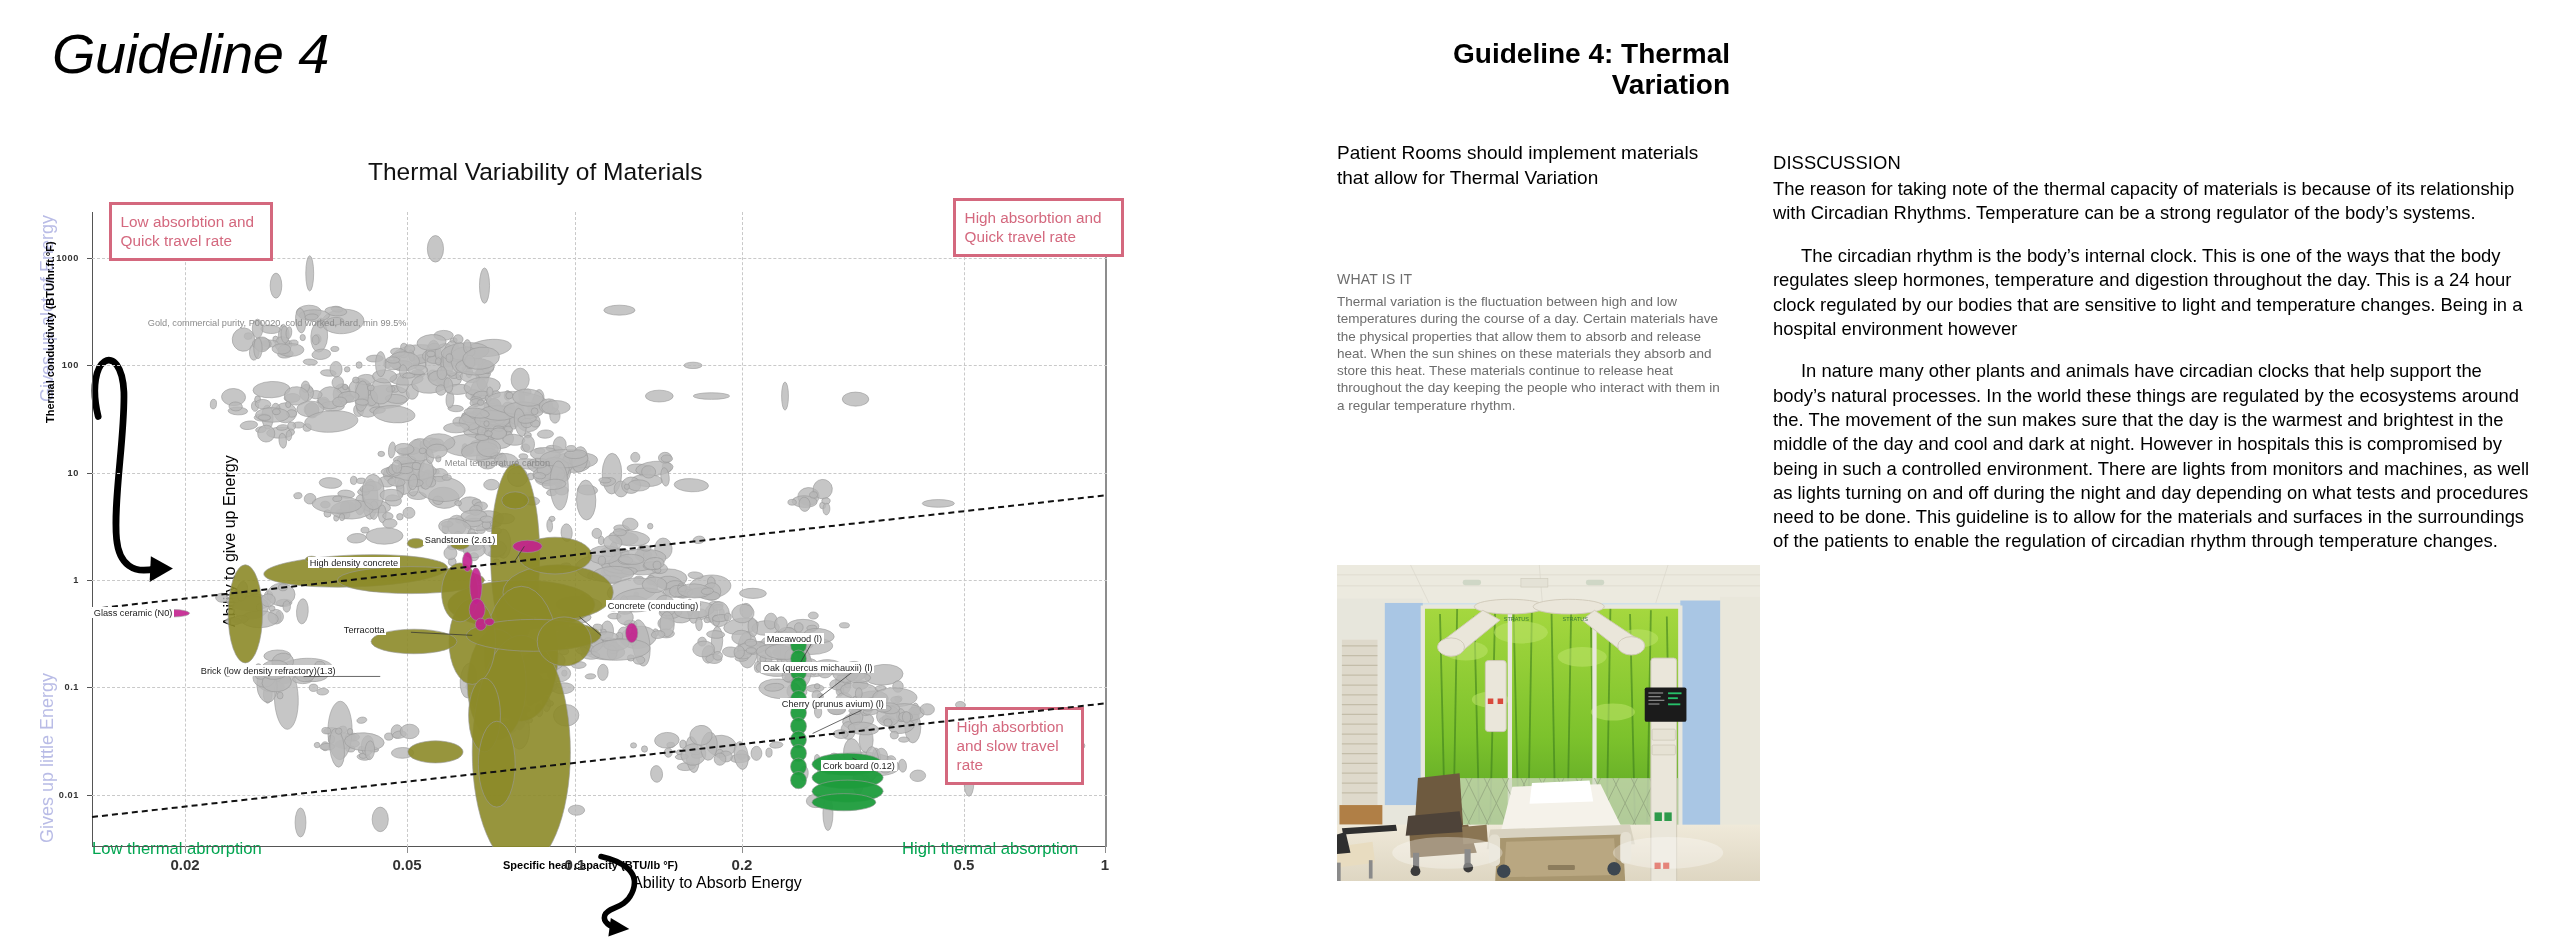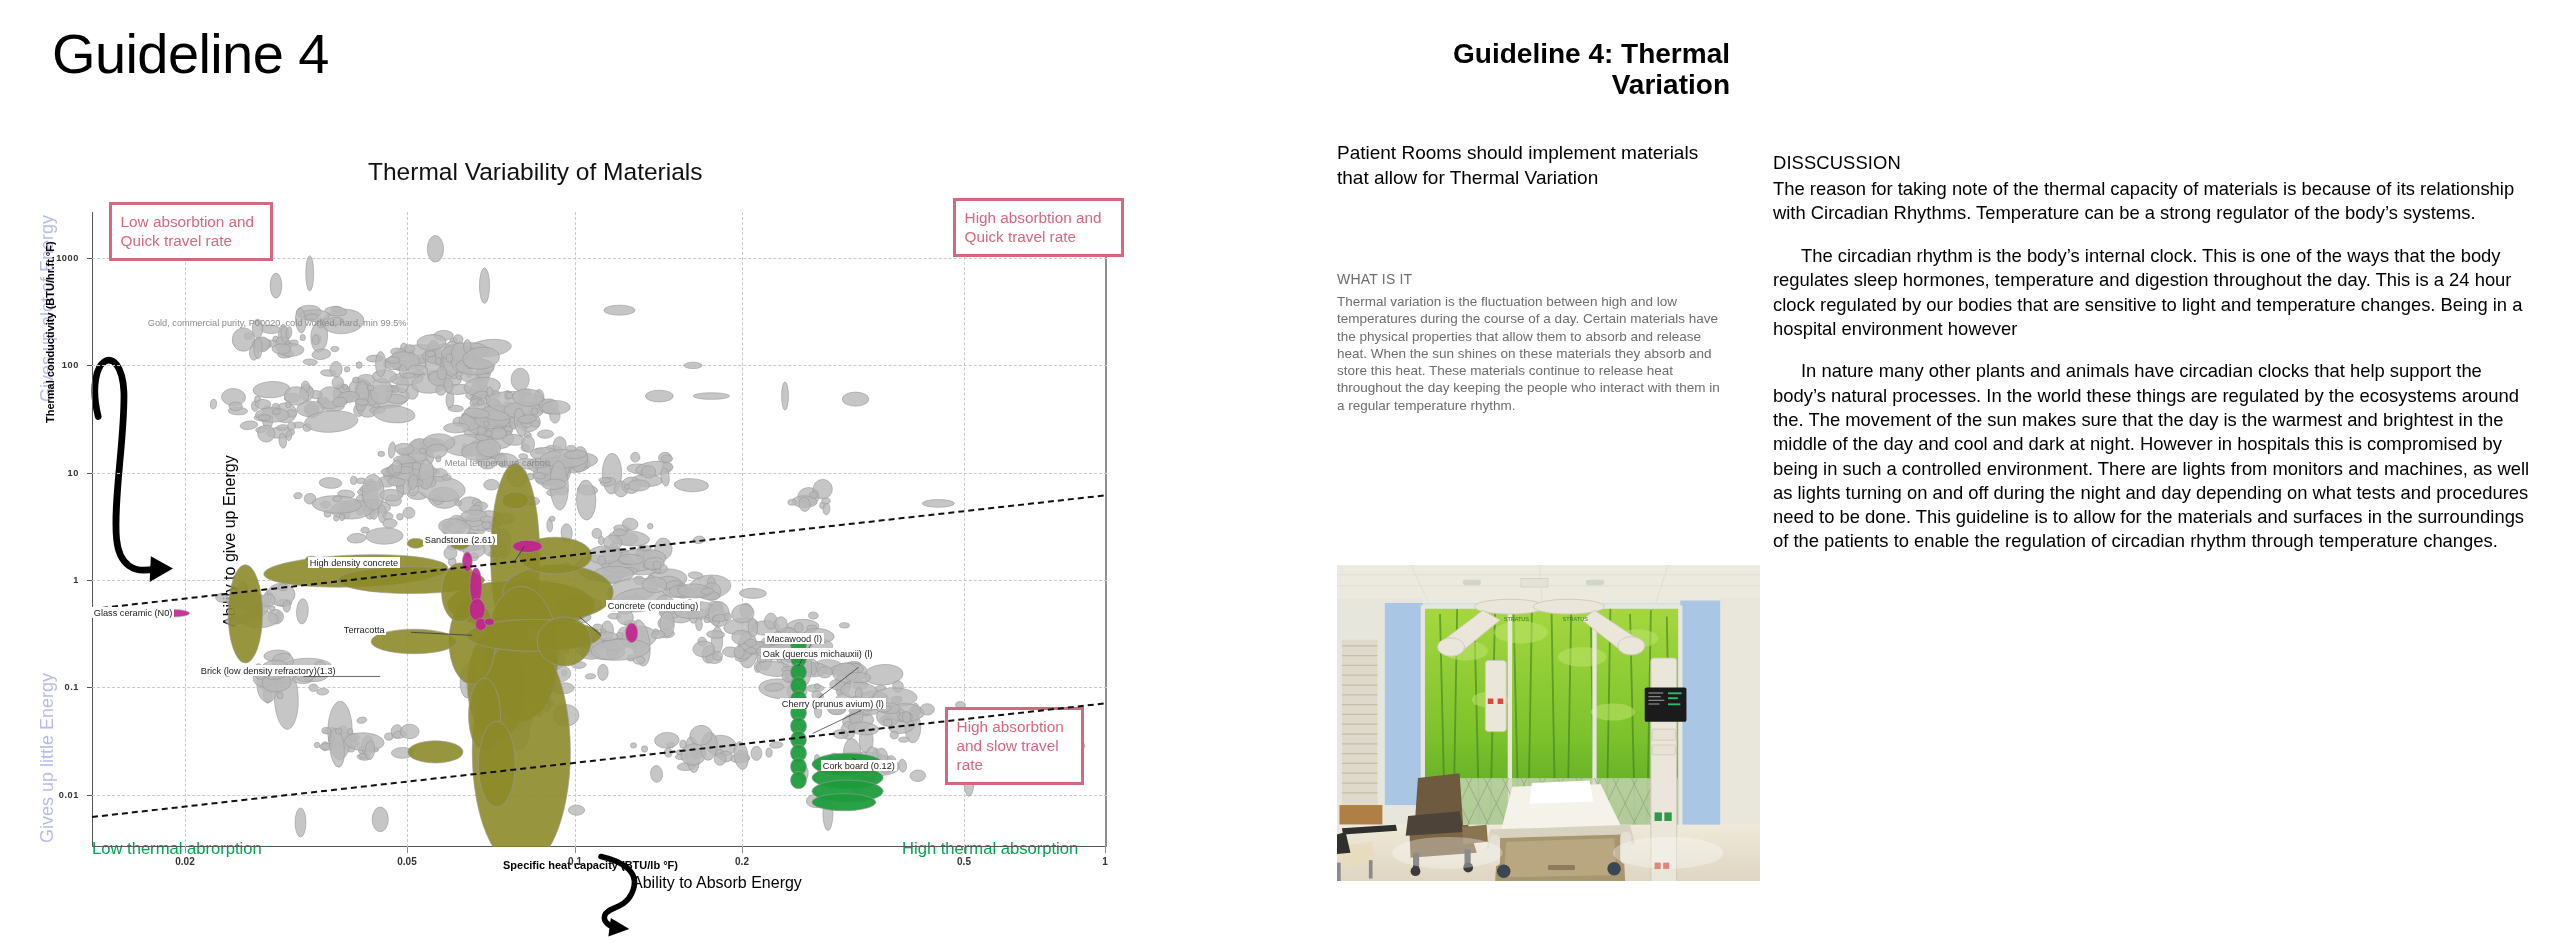--- a/index.html
+++ b/index.html
@@ -1,34 +1,34 @@
 <!DOCTYPE html>
 <html style="font-size:9.8px"><head>
 <meta charset="utf-8">
 <style>
   html,body{margin:0;padding:0;background:#ffffff;}
   body{width:2576px;height:943px;overflow:hidden;font-family:"Liberation Sans",sans-serif;color:#000;}
   .page{position:relative;width:2576px;height:943px;background:#fff;}
 
   
   .left-panel{position:absolute;left:0;top:0;width:1276px;height:943px;}
-  .main-title{position:absolute;left:52px;top:26px;font-size:56px;font-weight:400;letter-spacing:-0.6px;line-height:1;color:#000;}
+  .main-title{position:absolute;left:52px;top:26px;font-size:56px;font-weight:400;letter-spacing:-0.6px;line-height:1;color:#000;font-style:italic;}
 
   .chart-title{position:absolute;left:368px;top:158px;font-size:24.5px;font-weight:400;color:#111;}
 
   
   .chart-area{position:absolute;left:92px;top:212px;width:1015px;height:635px;}
   .plot{position:absolute;left:0;top:0;width:100%;height:100%;border-left:1.8px solid #555;border-bottom:1.8px solid #555;box-sizing:border-box;}
   .plot-right-edge{position:absolute;right:0;top:0;width:1.8px;height:100%;background:#8d8d8d;}
   .gridline-h{position:absolute;left:0;width:100%;height:0;border-top:1.2px dashed #c9c9c9;}
   .gridline-v{position:absolute;top:0;height:100%;width:0;border-left:1.2px dashed #c9c9c9;}
 
   .ytick{position:absolute;right:100%;margin-right:13px;transform:translateY(-50%);font-size:9.2px;font-weight:700;color:#333;letter-spacing:0.6px;white-space:nowrap;}
   .ytickmark{position:absolute;right:100%;width:5.5px;height:0;border-top:1.2px solid #555;}
-  .xtick{position:absolute;top:100%;margin-top:8.6px;transform:translateX(-50%);font-size:10px;font-weight:700;color:#333;white-space:nowrap;}
+  .xtick{position:absolute;top:100%;margin-top:8.6px;transform:translateX(-50%);font-size:15px;font-weight:700;color:#333;white-space:nowrap;}
   .xtickmark{position:absolute;top:100%;width:0;height:5.5px;border-left:1.2px solid #8d8d8d;}
 
   
   .y-axis-name{position:absolute;left:44px;top:423px;transform:rotate(-90deg);transform-origin:left top;font-size:11px;font-weight:700;white-space:nowrap;color:#000;}
   .x-axis-name{position:absolute;left:503px;top:859px;font-size:11px;font-weight:700;white-space:nowrap;color:#000;}
 
   
   .lav{position:absolute;color:#b9bce6;font-size:18px;white-space:nowrap;}
   .lav.rot{transform:rotate(-90deg);transform-origin:left top;}
   
@@ -1117,21 +1117,21 @@
 
       <div class="mat-label faint" style="left:54px;top:105px;">Gold, commercial purity, P00020, cold worked, hard, min 99.5%</div>
       <div class="mat-label faint" style="left:351px;top:245px;">Metal temperature carbon</div>
       <div class="mat-label" style="left:331px;top:322px;">Sandstone (2.61)</div>
       <div class="mat-label" style="left:216px;top:345px;">High density concrete</div>
       <div class="mat-label" style="left:474px;top:388px;margin-left:40px;">Concrete (conducting)</div>
       <div class="mat-label" style="left:0px;top:395px;">Glass ceramic (N0)</div>
       <div class="mat-label" style="left:250px;top:412px;">Terracotta</div>
       <div class="mat-label" style="left:107px;top:453px;">Brick (low density refractory)(1.3)</div>
       <div class="mat-label" style="left:673px;top:421px;">Macawood (l)</div>
-      <div class="mat-label" style="left:669px;top:436px;">Oak (quercus michauxii) (l)</div>
+      <div class="mat-label" style="left:669px;top:450px;">Oak (quercus michauxii) (l)</div>
       <div class="mat-label" style="left:688px;top:486px;">Cherry (prunus avium) (l)</div>
       <div class="mat-label" style="left:729px;top:548px;">Cork board (0.12)</div>
     </div>
 
     <div class="callout" style="left:109px;top:202px;width:164px;">
       <span>Low absorbtion and Quick travel rate</span>
     </div>
     <div class="callout" style="left:953px;top:198px;width:171px;">
       <span>High absorbtion and Quick travel rate</span>
     </div>

